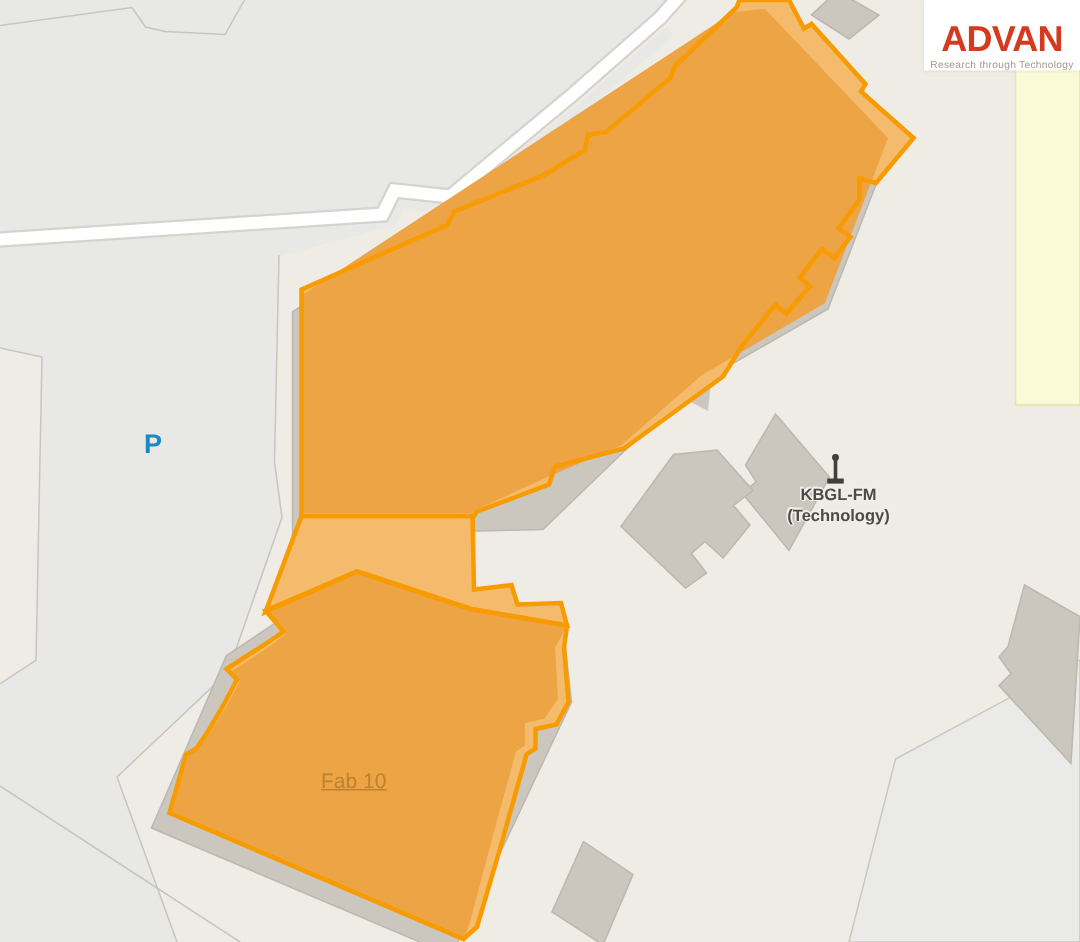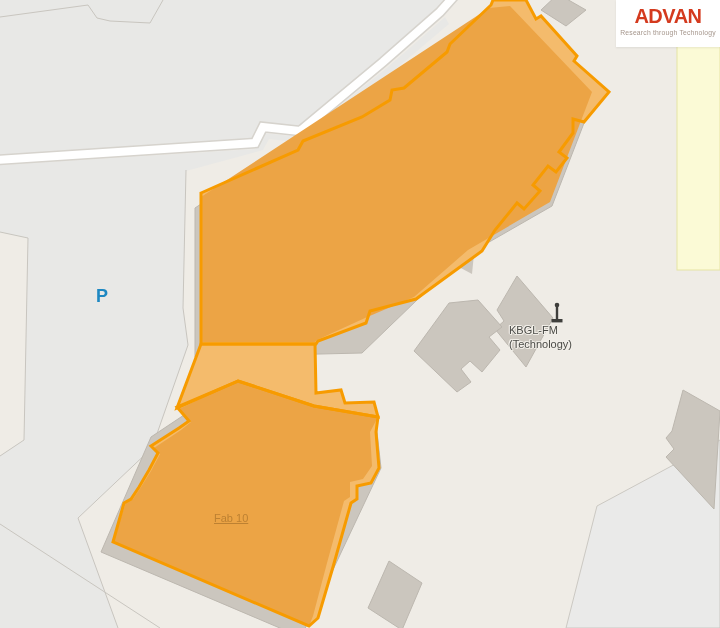--- a/index.html
+++ b/index.html
@@ -1,25 +1,25 @@
 <!DOCTYPE html>
 <html><head>
 <meta charset="utf-8">
 <style>
   html,body{margin:0;padding:0;background:#fff;font-family:"Liberation Sans",sans-serif;}
   #stage{position:relative;width:720px;height:628px;overflow:hidden;background:#EFECE6;}
   #stage svg{position:absolute;left:0;top:0;}
   .maplabel{position:absolute;pointer-events:none;}
-  .poi-label{left:509px;top:323px;width:100px;text-align:left;font-size:11px;line-height:14px;color:#4b4b47;
-    text-shadow:1px 0 0 #f2efe9,-1px 0 0 #f2efe9,0 1px 0 #f2efe9,0 -1px 0 #f2efe9,1px 1px 0 #f2efe9,-1px -1px 0 #f2efe9;}
+  .poi-label{left:509px;top:323px;width:100px;text-align:center;font-size:11px;line-height:14px;color:#4b4b47;
+    text-shadow:1px 0 0 #f2efe9,-1px 0 0 #f2efe9,0 1px 0 #f2efe9,0 -1px 0 #f2efe9,1px 1px 0 #f2efe9,-1px -1px 0 #f2efe9;font-weight:bold;}
   .parking-label{left:96px;top:286px;font-size:18px;font-weight:bold;color:#1E88C2;}
-  .fab-label{left:214px;top:512px;font-size:11px;color:#BD8132;text-decoration:underline;}
+  .fab-label{left:214px;top:512px;font-size:14px;color:#BD8132;text-decoration:underline;}
   .logo-box{position:absolute;right:0;top:0;width:104px;height:47px;background:#ffffff;text-align:center;
     box-shadow:0 1px 2px rgba(0,0,0,0.08);}
-  .logo-name{font-size:20px;font-weight:800;letter-spacing:-0.5px;color:#D43A1E;line-height:26px;margin-top:3px;}
+  .logo-name{font-size:24px;font-weight:800;letter-spacing:-0.5px;color:#D43A1E;line-height:26px;margin-top:14px;}
   .logo-tagline{font-size:6.8px;color:#A5968C;letter-spacing:0.2px;margin-top:0px;}
 </style>
 </head>
 <body>
 
 <div id="stage">
   <svg width="720" height="628" viewBox="0 0 720 628">
 
     <rect x="0" y="0" width="720" height="628" fill="#EFECE6"></rect>
 

